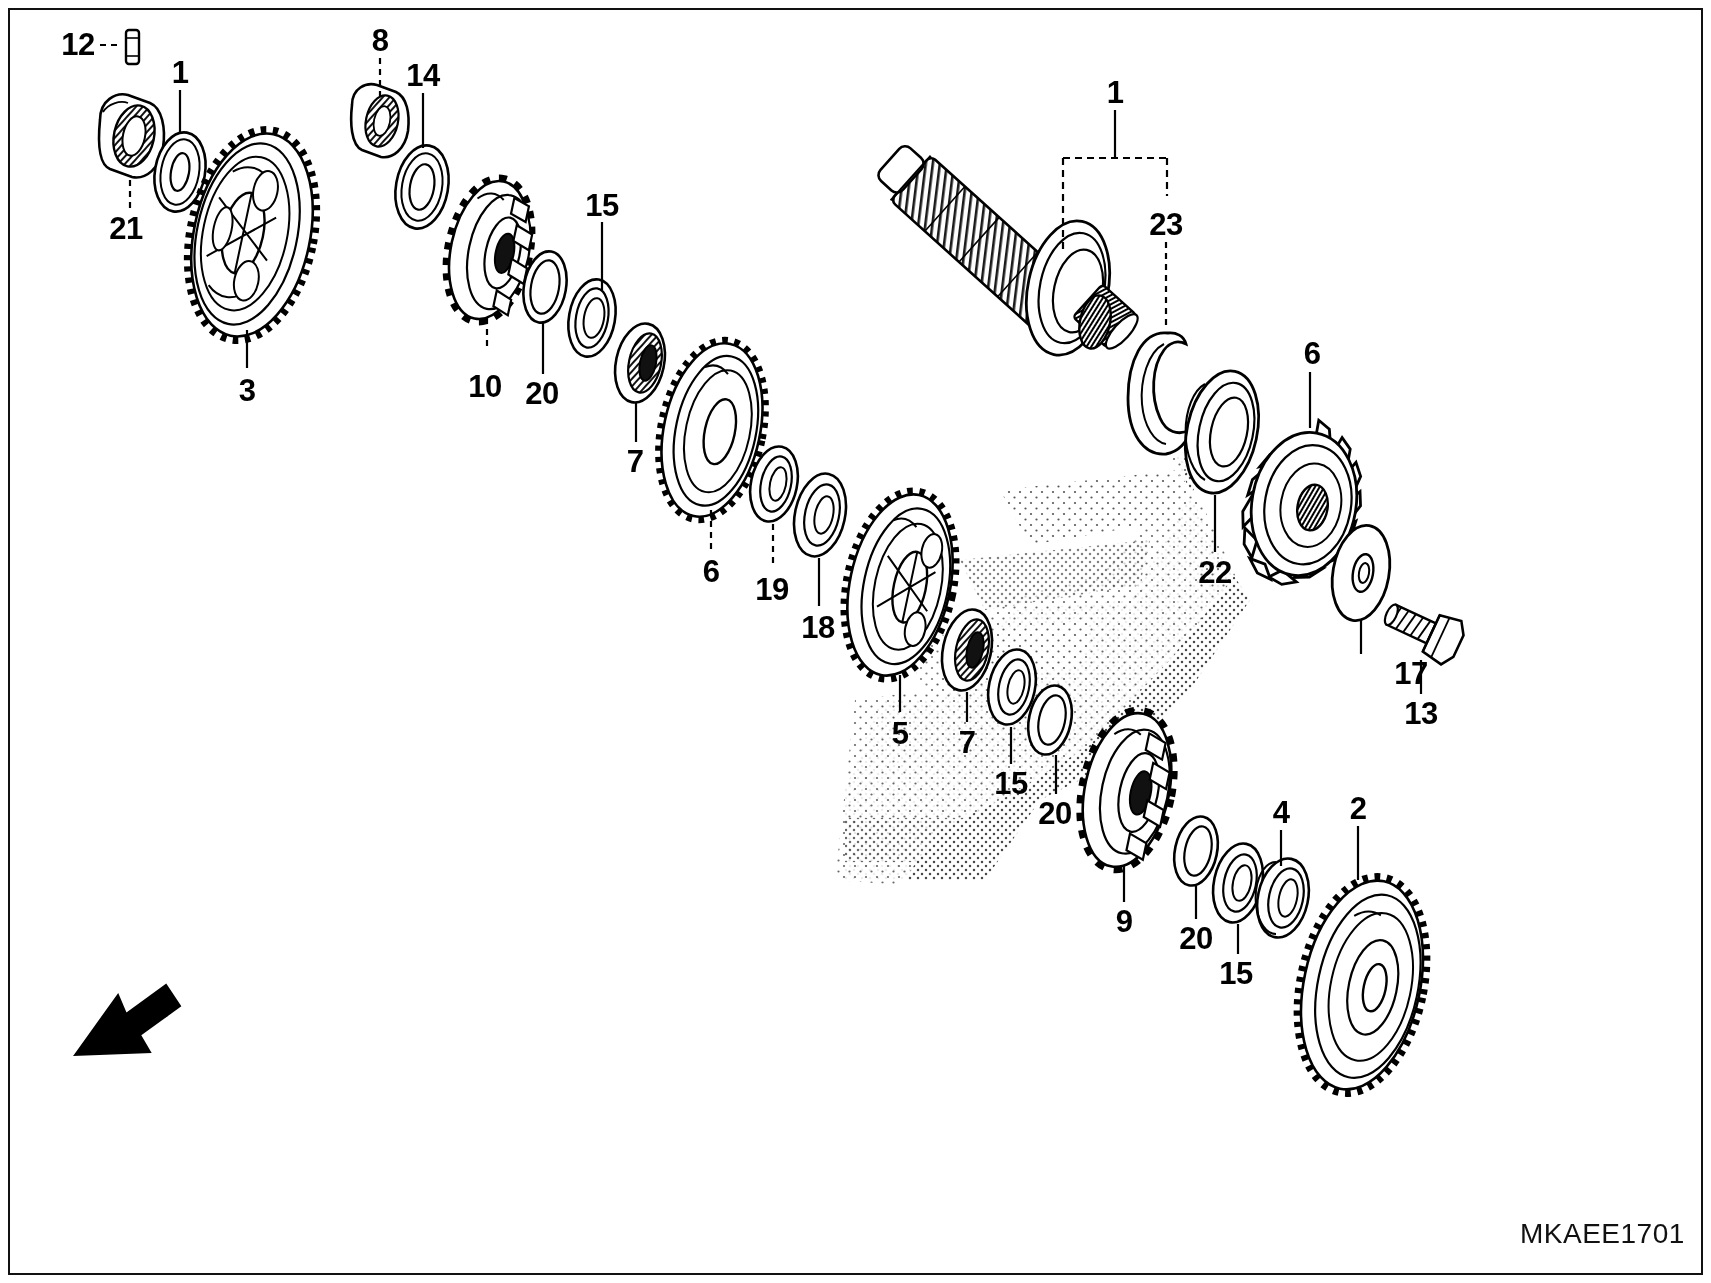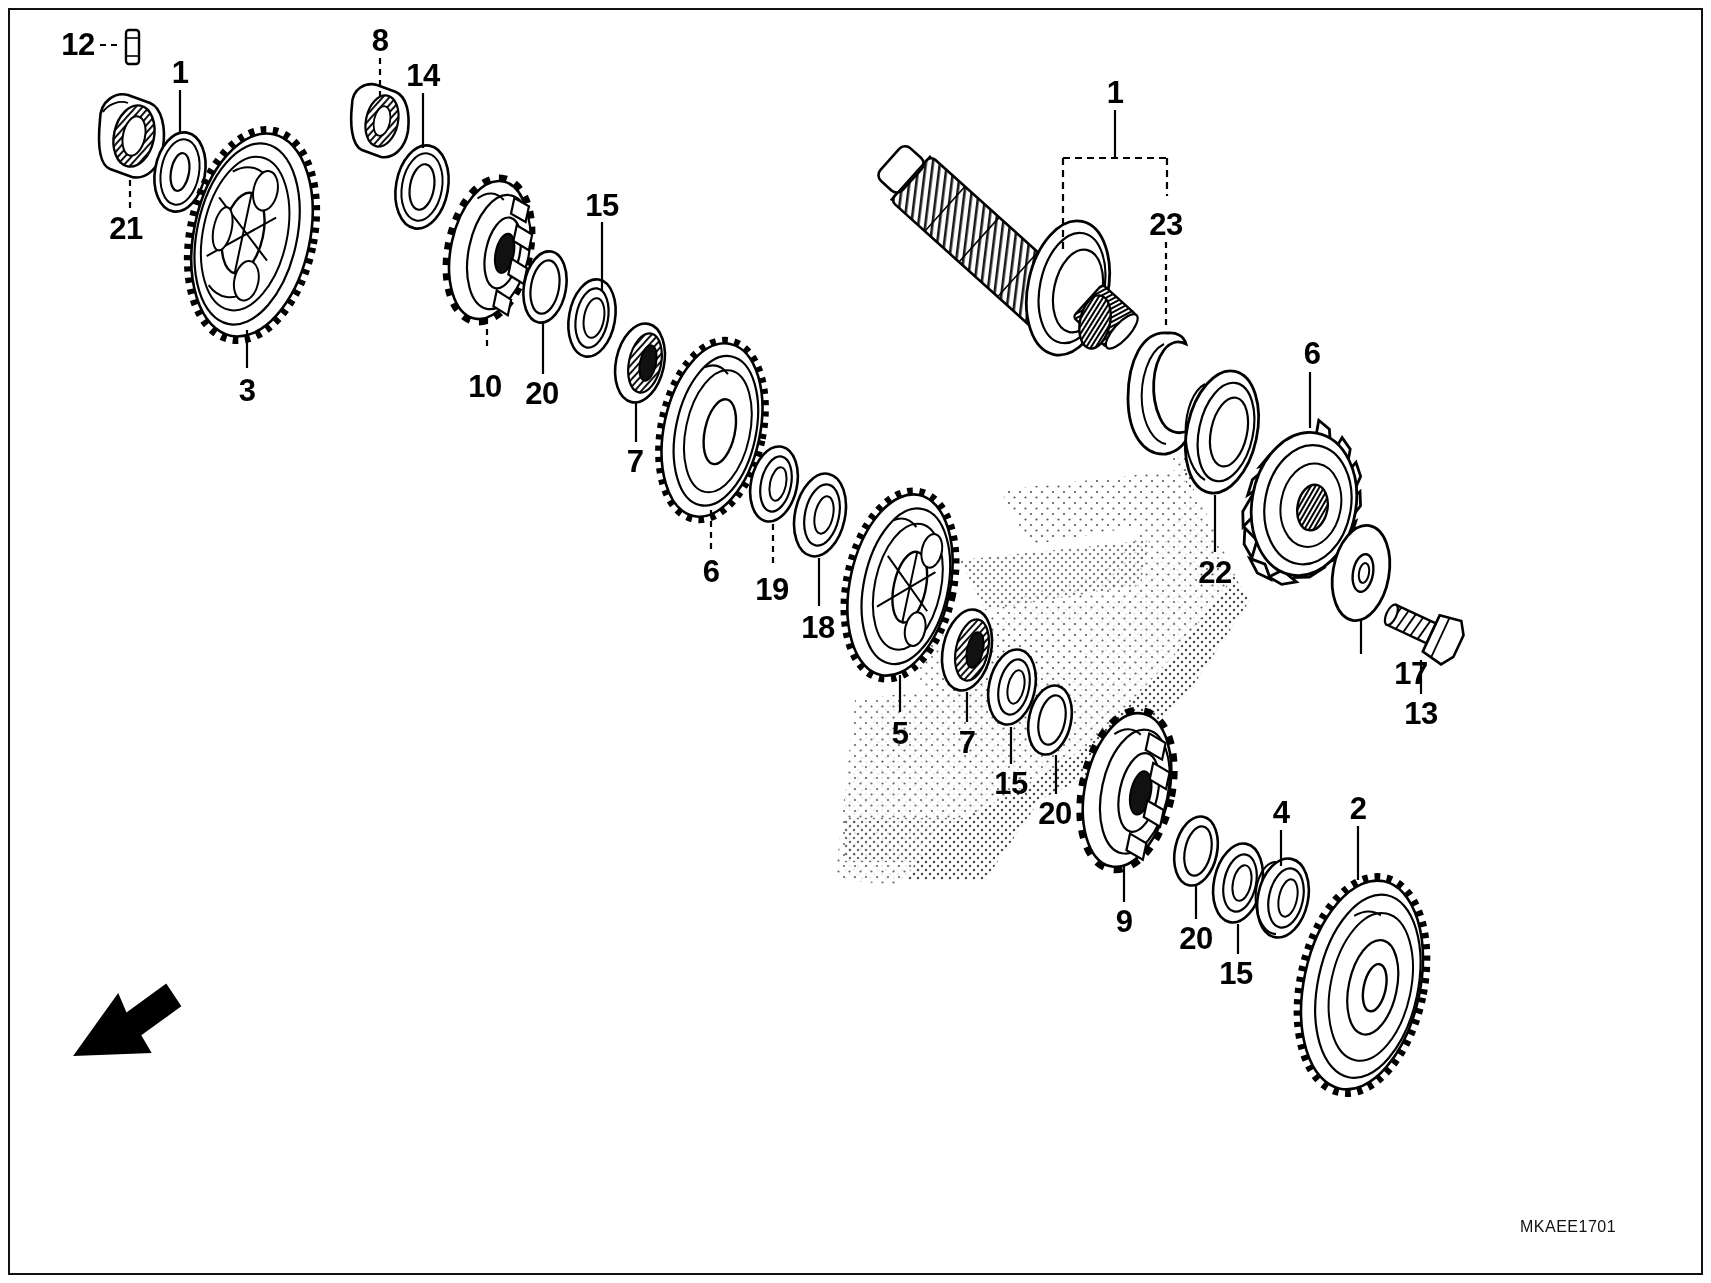--- a/index.html
+++ b/index.html
@@ -50,21 +50,21 @@
     font-weight: 700;
     font-style: italic;
     color: #000;
     transform: rotate(-30deg);
     transform-origin: left center;
     white-space: nowrap;
   }
   .doc-code {
     position: absolute;
     font-family: "Liberation Sans", sans-serif;
-    font-size: 16px;
+    font-size: 28px;
     font-weight: 400;
     color: #111;
     letter-spacing: 0.5px;
     white-space: nowrap;
   }
 </style>
 </head>
 <body>
 
 <div id="page">

